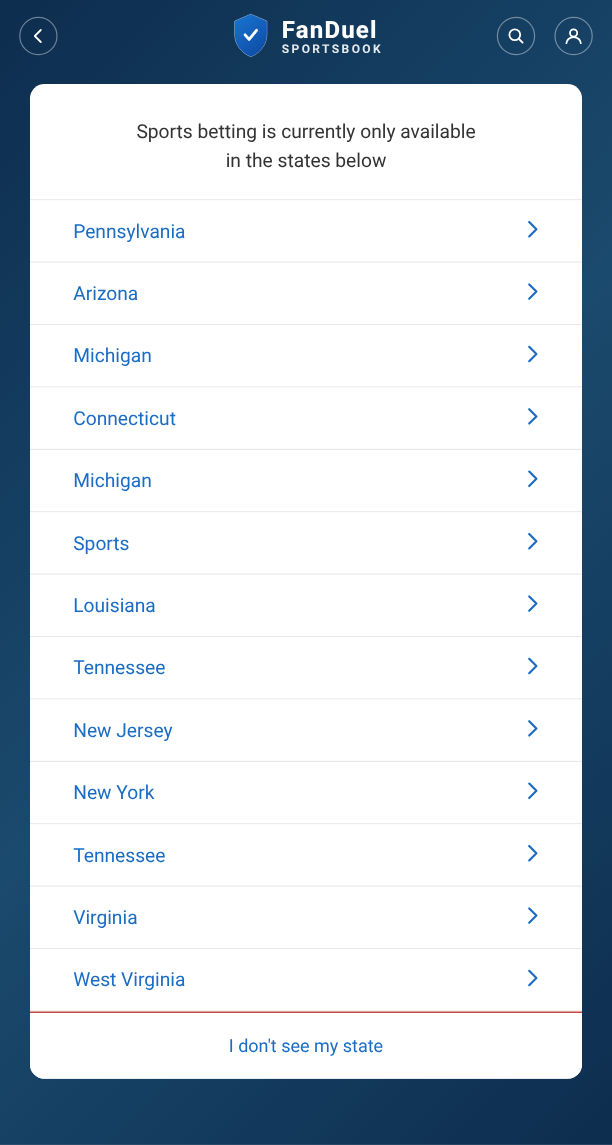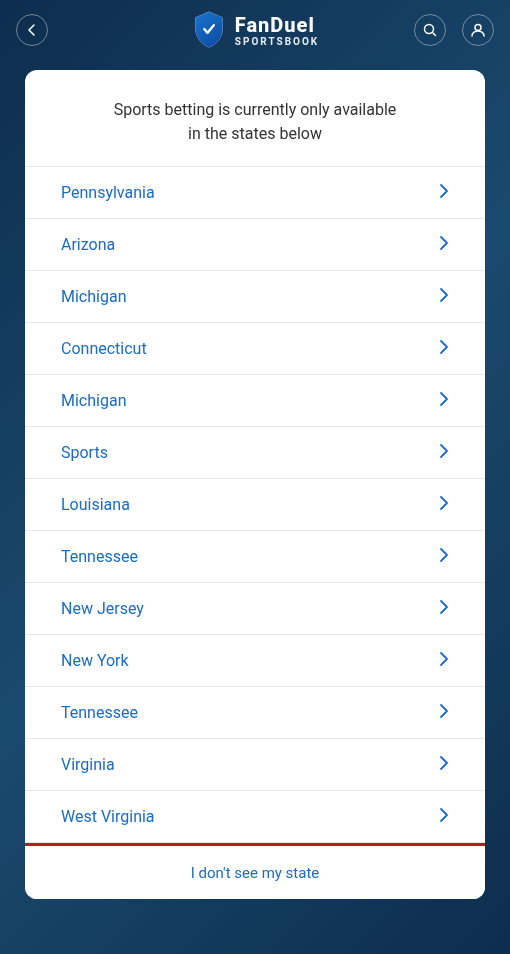--- a/index.html
+++ b/index.html
@@ -150,21 +150,21 @@
       color: #1a6cc4;
       font-size: 16px;
       font-weight: 300;
     }
 
     .footer-link {
       display: flex;
       align-items: center;
       justify-content: center;
       height: 56px;
-      border-top: 3px solid #b91c1c;
+      border-top: 1px solid #b91c1c;
       background: white;
       cursor: pointer;
     }
 
     .footer-link-text {
       color: #1a6cc4;
       font-size: 15px;
       font-weight: 400;
     }
   </style>

